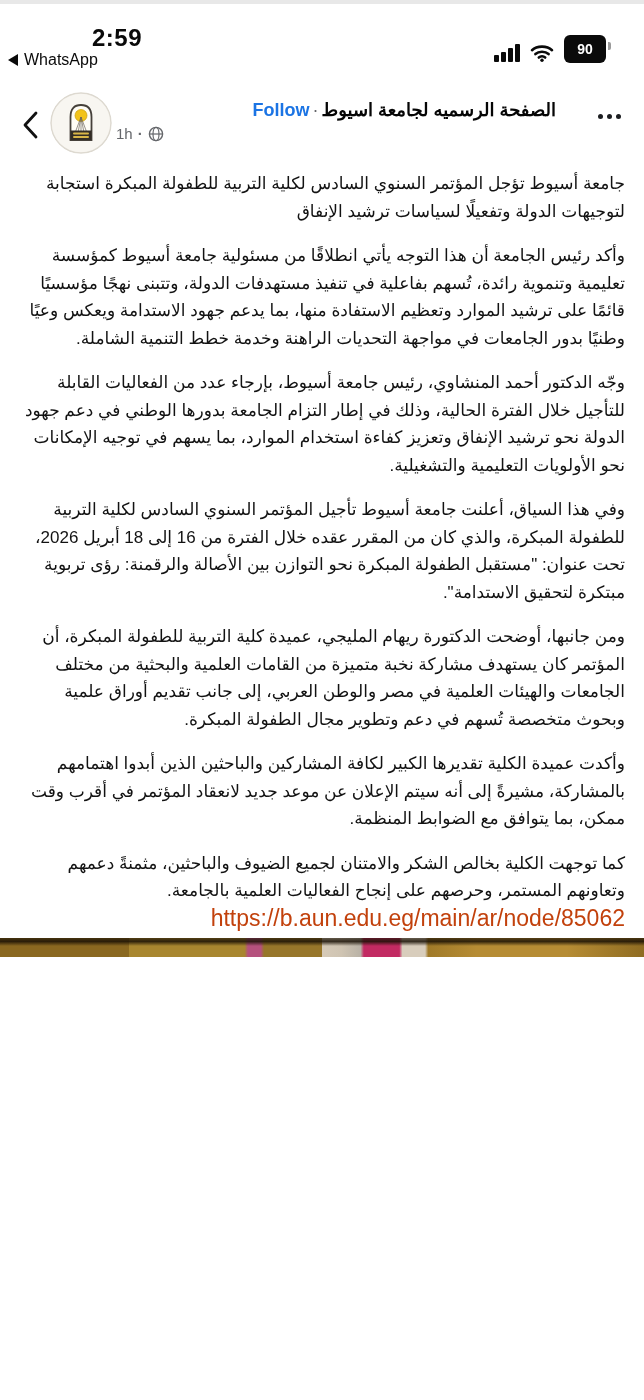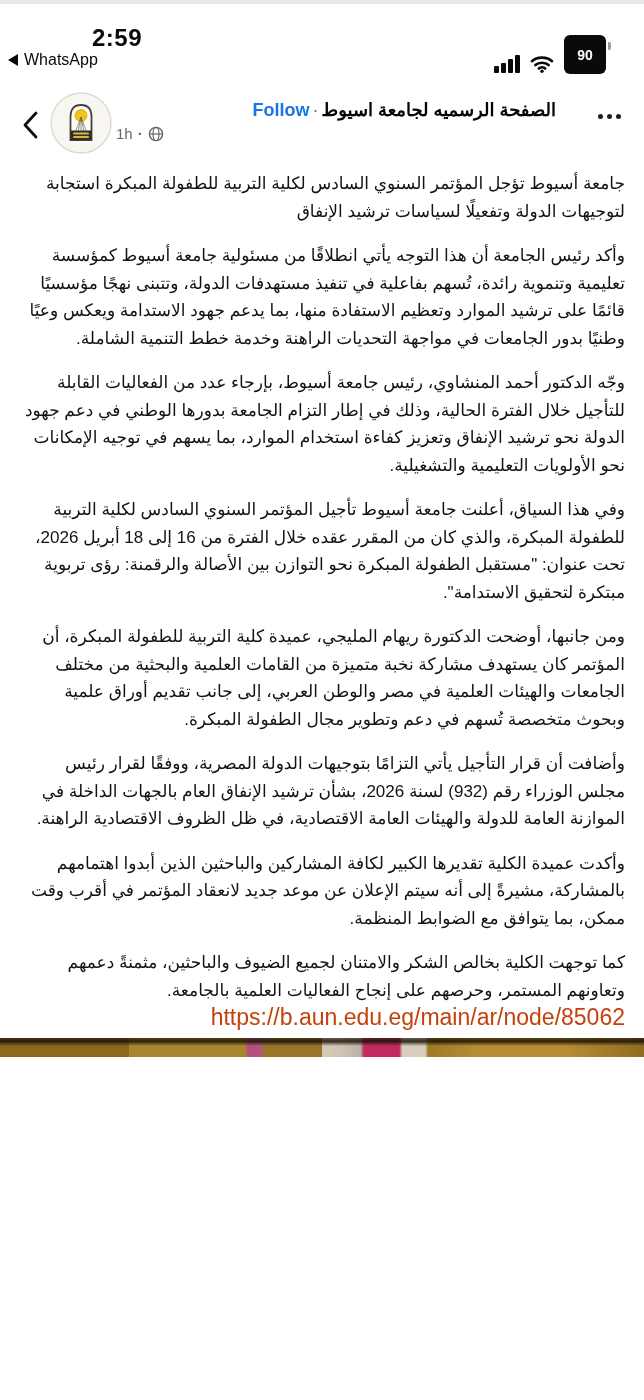--- a/index.html
+++ b/index.html
@@ -11,21 +11,21 @@
   .status-bar{position:relative;height:84px;background:#fff;}
   .time{position:absolute;left:92px;top:20px;font-size:24px;font-weight:700;letter-spacing:.5px;color:#0a0a0a;}
   .back-app{position:absolute;left:8px;top:47px;display:flex;align-items:center;gap:6px;font-size:16px;color:#0a0a0a;cursor:pointer;}
   .back-tri{width:0;height:0;border-top:6px solid transparent;border-bottom:6px solid transparent;border-right:10px solid #0a0a0a;}
   .status-icons{position:absolute;right:38px;top:31px;display:flex;align-items:flex-end;gap:10px;}
   .bars{display:flex;align-items:flex-end;gap:2px;height:19px;}
   .bars i{display:block;width:5px;background:#0a0a0a;border-radius:1px;}
   .bars i:nth-child(1){height:7px}.bars i:nth-child(2){height:10px}
   .bars i:nth-child(3){height:14px}.bars i:nth-child(4){height:18px}
   .wifi{margin-bottom:0px}
-  .battery{position:relative;width:42px;height:39px;background:#0a0a0a;border-radius:6px;
+  .battery{position:relative;width:42px;height:28px;background:#0a0a0a;border-radius:6px;
     display:flex;align-items:center;justify-content:center;margin-bottom:-1px;}
   .battery span{color:#fff;font-size:14px;font-weight:700;}
   .battery .nub{position:absolute;right:-5px;top:7px;width:3px;height:8px;background:#9a9a9a;border-radius:0 2px 2px 0;}
   
   .post-header{display:flex;align-items:flex-start;padding:4px 12px 8px 12px;}
   .back-btn{width:38px;padding-top:16px;background:none;border:0;cursor:pointer;flex:none;}
   .avatar{width:62px;height:62px;flex:none;border-radius:50%;overflow:hidden;cursor:pointer;}
   .header-text{flex:1;min-width:0;padding:6px 8px 0 4px;}
   .title-row{direction:rtl;text-align:right;font-size:18px;font-weight:700;color:#050505;padding-left:6px;padding-right:22px;line-height:24px;}
   .title-sep{color:#65676b;font-weight:400;padding:0 3px;}
@@ -135,21 +135,20 @@
         <i></i>
     </button>
   </div>
 
   <div class="post-body">
     <p>جامعة أسيوط تؤجل المؤتمر السنوي السادس لكلية التربية للطفولة المبكرة استجابة لتوجيهات الدولة وتفعيلًا لسياسات ترشيد الإنفاق</p>
     <p>وأكد رئيس الجامعة أن هذا التوجه يأتي انطلاقًا من مسئولية جامعة أسيوط كمؤسسة تعليمية وتنموية رائدة، تُسهم بفاعلية في تنفيذ مستهدفات الدولة، وتتبنى نهجًا مؤسسيًا قائمًا على ترشيد الموارد وتعظيم الاستفادة منها، بما يدعم جهود الاستدامة ويعكس وعيًا وطنيًا بدور الجامعات في مواجهة التحديات الراهنة وخدمة خطط التنمية الشاملة.</p>
     <p>وجّه الدكتور أحمد المنشاوي، رئيس جامعة أسيوط، بإرجاء عدد من الفعاليات القابلة للتأجيل خلال الفترة الحالية، وذلك في إطار التزام الجامعة بدورها الوطني في دعم جهود الدولة نحو ترشيد الإنفاق وتعزيز كفاءة استخدام الموارد، بما يسهم في توجيه الإمكانات نحو الأولويات التعليمية والتشغيلية.</p>
     <p>وفي هذا السياق، أعلنت جامعة أسيوط تأجيل المؤتمر السنوي السادس لكلية التربية للطفولة المبكرة، والذي كان من المقرر عقده خلال الفترة من 16 إلى 18 أبريل 2026، تحت عنوان: "مستقبل الطفولة المبكرة نحو التوازن بين الأصالة والرقمنة: رؤى تربوية مبتكرة لتحقيق الاستدامة".</p>
     <p>ومن جانبها، أوضحت الدكتورة ريهام المليجي، عميدة كلية التربية للطفولة المبكرة، أن المؤتمر كان يستهدف مشاركة نخبة متميزة من القامات العلمية والبحثية من مختلف الجامعات والهيئات العلمية في مصر والوطن العربي، إلى جانب تقديم أوراق علمية وبحوث متخصصة تُسهم في دعم وتطوير مجال الطفولة المبكرة.</p>
-    <p>وأضافت أن قرار التأجيل يأتي التزامًا بتوجيهات الدولة المصرية، ووفقًا لقرار رئيس مجلس الوزراء رقم (932) لسنة 2026، بشأن ترشيد الإنفاق العام بالجهات الداخلة في الموازنة العامة للدولة والهيئات العامة الاقتصادية، في ظل الظروف الاقتصادية الراهنة.</p>
     <p>وأكدت عميدة الكلية تقديرها الكبير لكافة المشاركين والباحثين الذين أبدوا اهتمامهم بالمشاركة، مشيرةً إلى أنه سيتم الإعلان عن موعد جديد لانعقاد المؤتمر في أقرب وقت ممكن، بما يتوافق مع الضوابط المنظمة.</p>
     <p class="last">كما توجهت الكلية بخالص الشكر والامتنان لجميع الضيوف والباحثين، مثمنةً دعمهم وتعاونهم المستمر، وحرصهم على إنجاح الفعاليات العلمية بالجامعة.</p>
     <a class="post-link" href="#">https://b.aun.edu.eg/main/ar/node/85062</a>
   </div>
 
   <div class="photo-strip"></div>
 
 
 </div>
 

